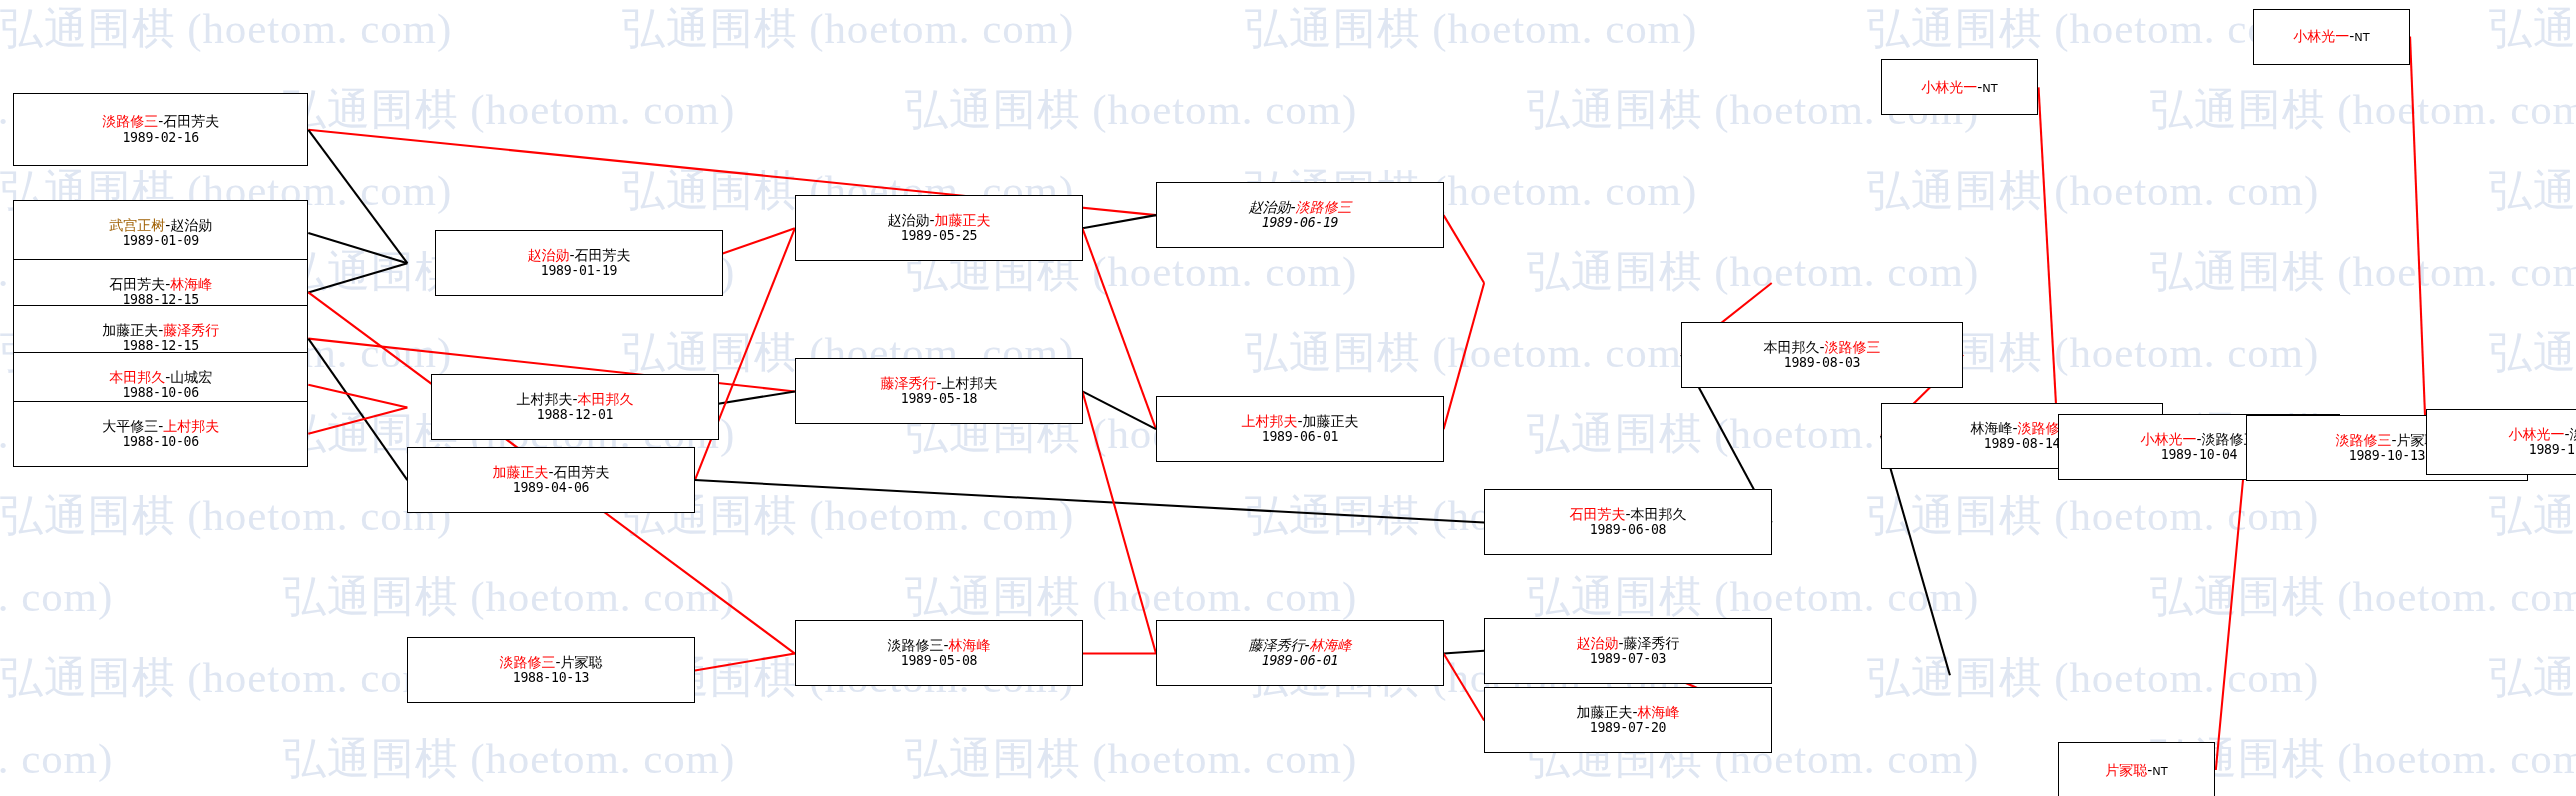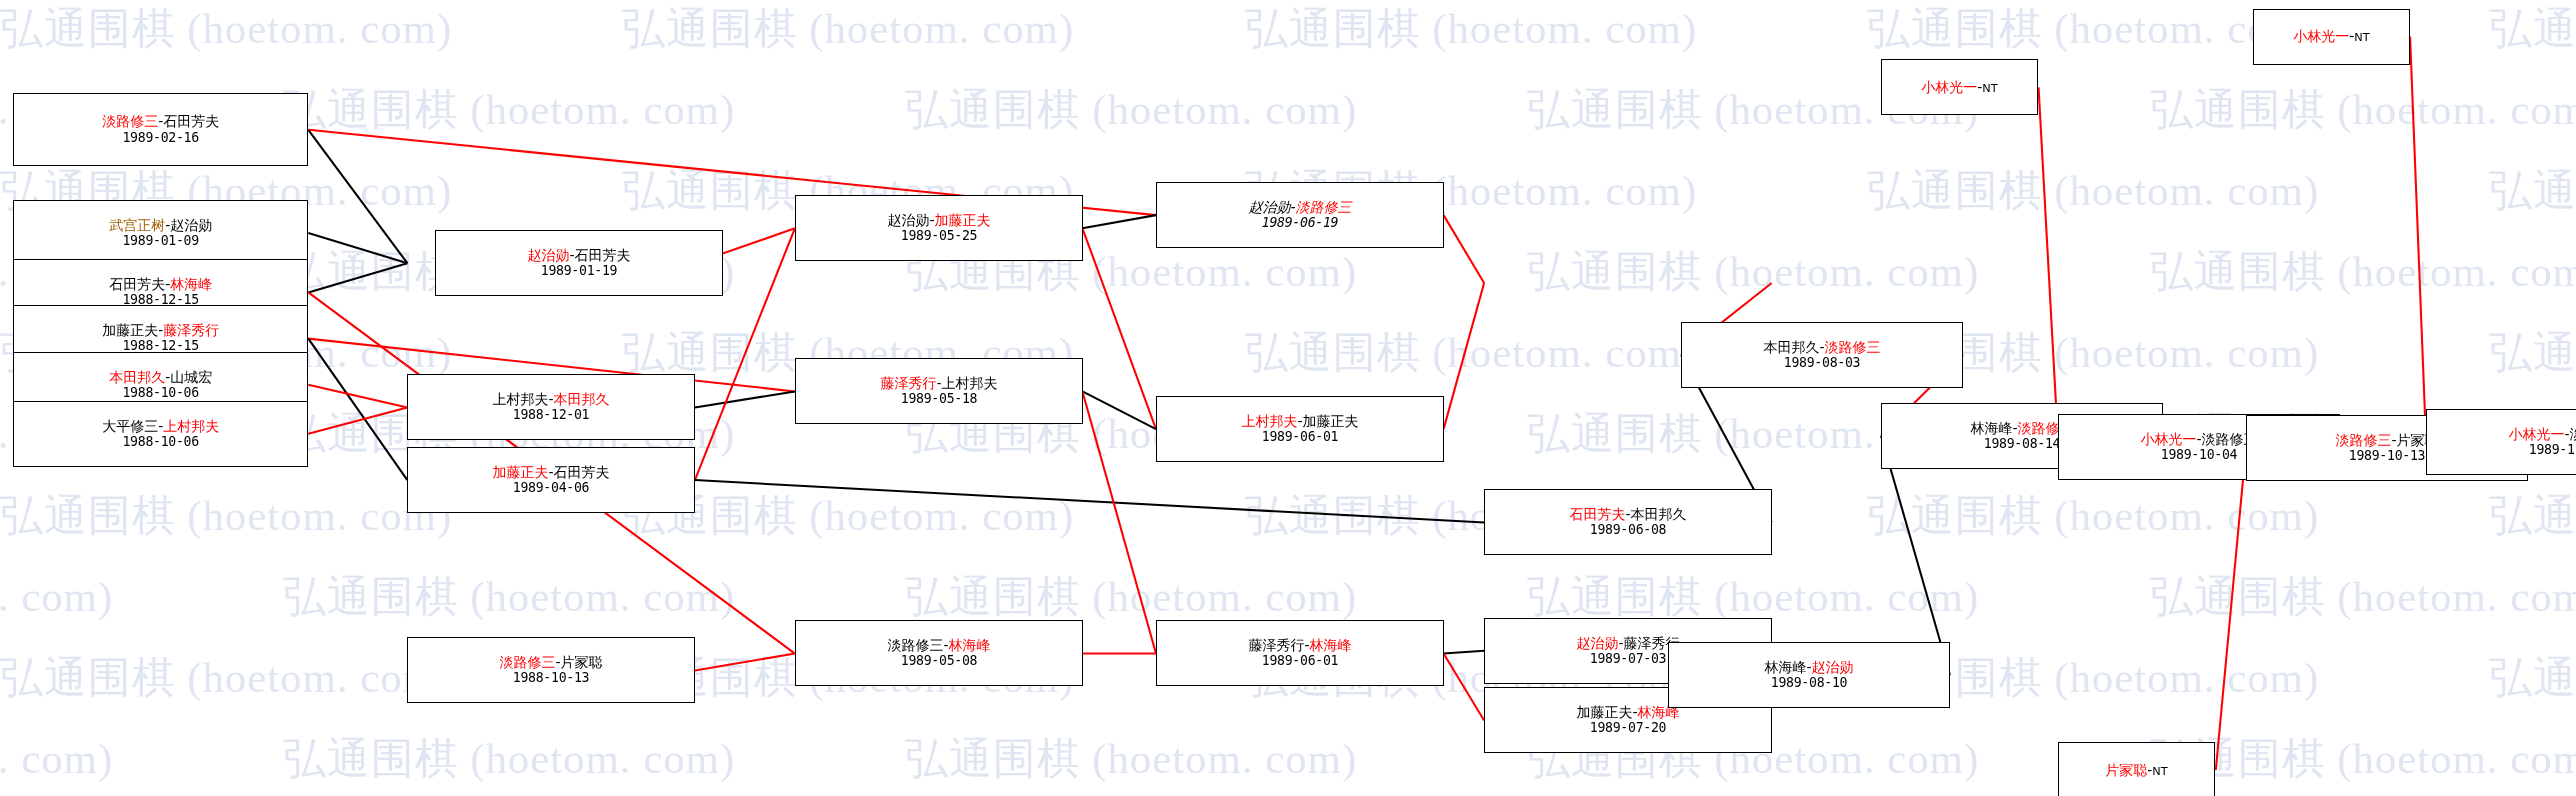--- a/index.html
+++ b/index.html
@@ -195,21 +195,21 @@
         <div class="date">1988-10-06</div>
       </div>
       <div class="node" style="left: 13.2px; top: 401px; width: 295px; height: 66px; border-color: rgb(0, 0, 0);">
         <div class="players"><span class="l" style="color: rgb(0, 0, 0);">大平修三</span><span class="sep">-</span><span class="w" style="color: rgb(255, 0, 0);">上村邦夫</span></div>
         <div class="date">1988-10-06</div>
       </div>
       <div class="node" style="left: 407px; top: 230px; width: 288px; height: 66px; border-color: rgb(0, 0, 0); margin-left: 28px;">
         <div class="players"><span class="w" style="color: rgb(255, 0, 0);">赵治勋</span><span class="sep">-</span><span class="l" style="color: rgb(0, 0, 0);">石田芳夫</span></div>
         <div class="date">1989-01-19</div>
       </div>
-      <div class="node" style="left: 407px; top: 374px; width: 288px; height: 66px; border-color: rgb(0, 0, 0);">
+      <div class="node" style="left: 431px; top: 374px; width: 288px; height: 66px; border-color: rgb(0, 0, 0);">
         <div class="players"><span class="l" style="color: rgb(0, 0, 0);">上村邦夫</span><span class="sep">-</span><span class="w" style="color: rgb(255, 0, 0);">本田邦久</span></div>
         <div class="date">1988-12-01</div>
       </div>
       <div class="node" style="left: 407px; top: 447px; width: 288px; height: 66px; border-color: rgb(0, 0, 0);">
         <div class="players"><span class="w" style="color: rgb(255, 0, 0);">加藤正夫</span><span class="sep">-</span><span class="l" style="color: rgb(0, 0, 0);">石田芳夫</span></div>
         <div class="date">1989-04-06</div>
       </div>
       <div class="node" style="left: 407px; top: 637px; width: 288px; height: 66px; border-color: rgb(0, 0, 0);">
         <div class="players"><span class="w" style="color: rgb(255, 0, 0);">淡路修三</span><span class="sep">-</span><span class="l" style="color: rgb(0, 0, 0);">片冡聪</span></div>
         <div class="date">1988-10-13</div>
@@ -227,44 +227,40 @@
         <div class="date">1989-05-08</div>
       </div>
       <div class="node" style="left: 1156px; top: 182px; width: 288px; height: 66px; border-color: rgb(0, 0, 0); font-style: italic;">
         <div class="players"><span class="l" style="color: rgb(0, 0, 0);">赵治勋</span><span class="sep">-</span><span class="w" style="color: rgb(255, 0, 0);">淡路修三</span></div>
         <div class="date">1989-06-19</div>
       </div>
       <div class="node" style="left: 1156px; top: 396px; width: 288px; height: 66px; border-color: rgb(0, 0, 0);">
         <div class="players"><span class="w" style="color: rgb(255, 0, 0);">上村邦夫</span><span class="sep">-</span><span class="l" style="color: rgb(0, 0, 0);">加藤正夫</span></div>
         <div class="date">1989-06-01</div>
       </div>
-      <div class="node" style="left: 1156px; top: 620px; width: 288px; height: 66px; border-color: rgb(0, 0, 0);">
+      <div class="node" style="left: 1156px; top: 620px; width: 288px; height: 66px; border-color: rgb(0, 0, 0); font-style: italic;">
         <div class="players"><span class="l" style="color: rgb(0, 0, 0);">藤泽秀行</span><span class="sep">-</span><span class="w" style="color: rgb(255, 0, 0);">林海峰</span></div>
         <div class="date">1989-06-01</div>
       </div>
       <div class="node" style="left: 1484px; top: 489px; width: 288px; height: 66px; border-color: rgb(0, 0, 0);">
         <div class="players"><span class="w" style="color: rgb(255, 0, 0);">石田芳夫</span><span class="sep">-</span><span class="l" style="color: rgb(0, 0, 0);">本田邦久</span></div>
         <div class="date">1989-06-08</div>
       </div>
       <div class="node" style="left: 1484px; top: 618px; width: 288px; height: 66px; border-color: rgb(0, 0, 0);">
         <div class="players"><span class="w" style="color: rgb(255, 0, 0);">赵治勋</span><span class="sep">-</span><span class="l" style="color: rgb(0, 0, 0);">藤泽秀行</span></div>
         <div class="date">1989-07-03</div>
       </div>
       <div class="node" style="left: 1484px; top: 687px; width: 288px; height: 66px; border-color: rgb(0, 0, 0);">
         <div class="players"><span class="l" style="color: rgb(0, 0, 0);">加藤正夫</span><span class="sep">-</span><span class="w" style="color: rgb(255, 0, 0);">林海峰</span></div>
         <div class="date">1989-07-20</div>
       </div>
       <div class="node" style="left: 1681px; top: 322px; width: 282px; height: 66px; border-color: rgb(0, 0, 0);">
         <div class="players"><span class="l" style="color: rgb(0, 0, 0);">本田邦久</span><span class="sep">-</span><span class="w" style="color: rgb(255, 0, 0);">淡路修三</span></div>
         <div class="date">1989-08-03</div>
       </div>
-      <div class="node" style="left: 1668px; top: 642px; width: 282px; height: 66px; border-color: rgb(0, 0, 0);">
-        <div class="players"><span class="l" style="color: rgb(0, 0, 0);">林海峰</span><span class="sep">-</span><span class="w" style="color: rgb(255, 0, 0);">赵治勋</span></div>
-        <div class="date">1989-08-10</div>
-      </div>
       <div class="node" style="left: 1881px; top: 403px; width: 282px; height: 66px; border-color: rgb(0, 0, 0);">
         <div class="players"><span class="l" style="color: rgb(0, 0, 0);">林海峰</span><span class="sep">-</span><span class="w" style="color: rgb(255, 0, 0);">淡路修三</span></div>
         <div class="date">1989-08-14</div>
       </div>
       <div class="node single" style="left: 1881px; top: 59px; width: 157px; height: 56px; border-color: rgb(0, 0, 0);">
         <div class="players"><span class="w" style="color: rgb(255, 0, 0);">小林光一</span><span class="sep">-</span><span class="l nt" style="color: rgb(0, 0, 0);">NT</span></div>
       </div>
       <div class="node" style="left: 2058px; top: 414px; width: 282px; height: 66px; border-color: rgb(0, 0, 0);">
         <div class="players"><span class="w" style="color: rgb(255, 0, 0);">小林光一</span><span class="sep">-</span><span class="l" style="color: rgb(0, 0, 0);">淡路修三</span></div>
         <div class="date">1989-10-04</div>

